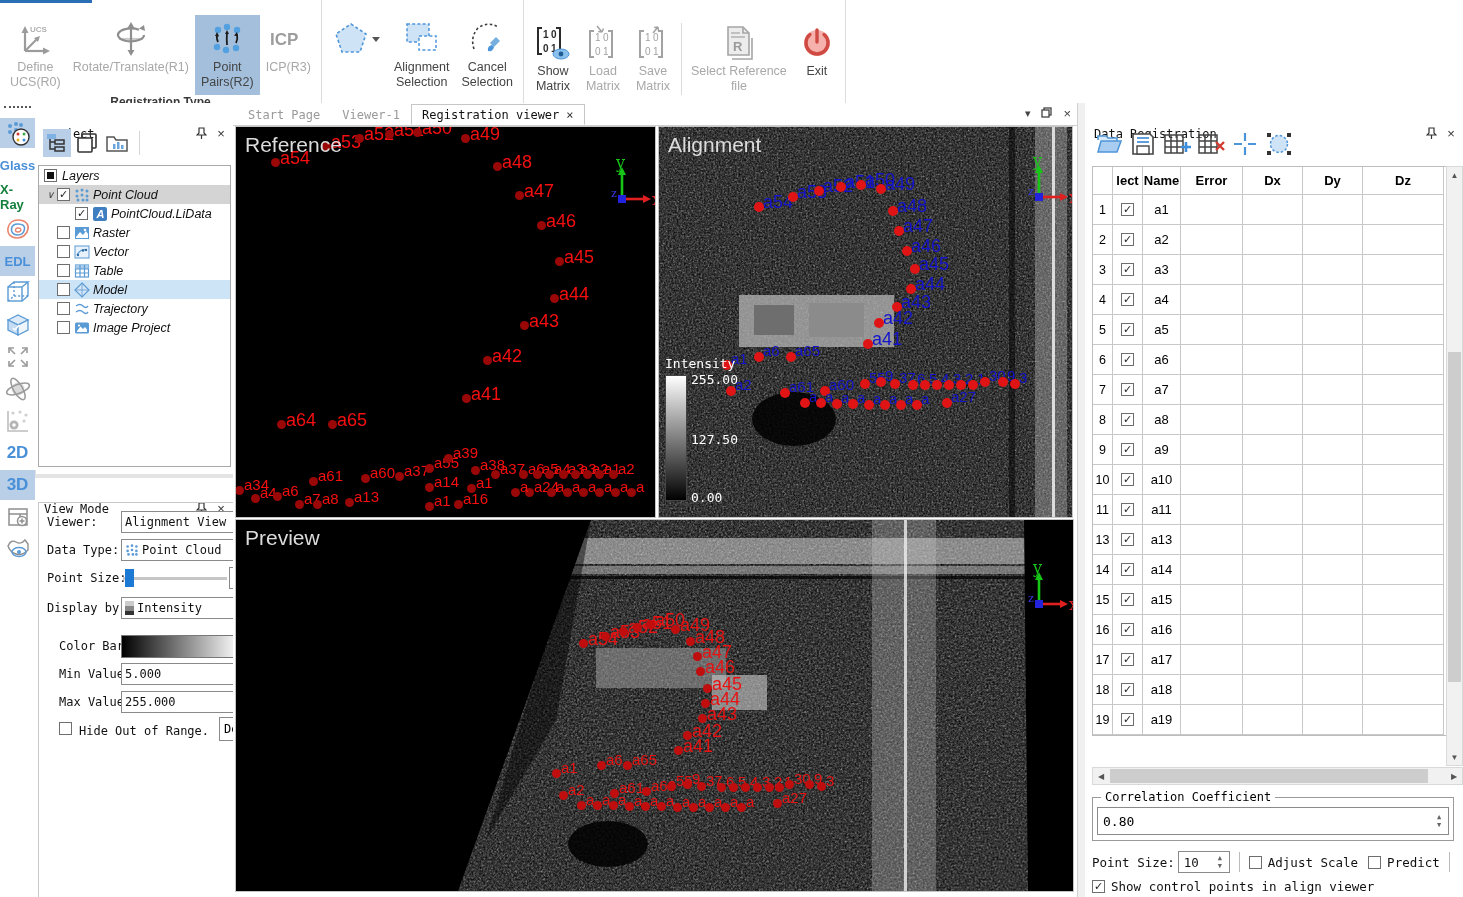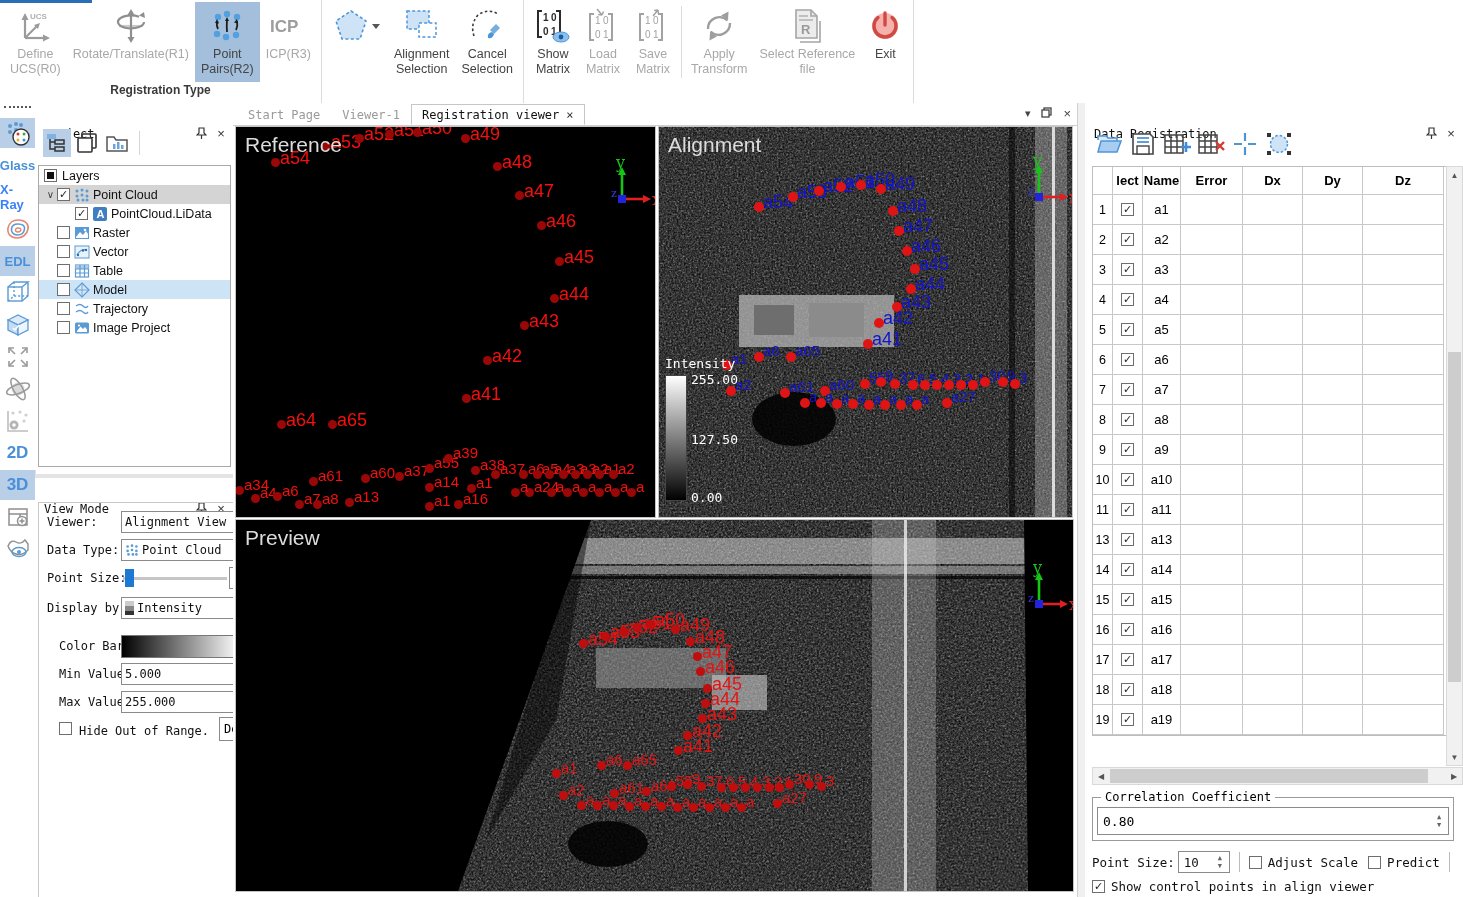--- a/index.html
+++ b/index.html
@@ -4,50 +4,50 @@
 <style>
   html,body{margin:0;padding:0;}
   body{width:1463px;height:897px;position:relative;overflow:hidden;background:#fff;
        font-family:"Liberation Sans",sans-serif;-webkit-font-smoothing:antialiased;}
 
   
   #ribbon{position:absolute;left:0;top:0;width:1463px;height:103px;background:#fff;
           border-bottom:1px solid #d2d2d2;display:flex;align-items:stretch;}
   #ribbon-accent{position:absolute;left:0;top:0;width:92px;height:3px;background:var(--accent);}
   .rgroup{display:flex;flex-direction:column;border-right:1px solid #dcdcdc;}
-  .rgroup-btns{display:flex;flex:1;align-items:flex-start;padding:2px 4px 0 4px;}
+  .rgroup-btns{display:flex;flex:1;align-items:center;padding:15px 4px 0 4px;}
   .rgroup-label{text-align:center;font-size:12px;font-weight:bold;color:#3a3a3a;padding:0 0 4px 0;height:16px;}
   .rbtn{display:flex;flex-direction:column;align-items:center;min-width:48px;padding:5px 6px 2px 6px;height:80px;box-sizing:border-box;}
   .rbtn .ricon{height:38px;display:flex;align-items:center;justify-content:center;}
   .rbtn .rlabel{font-size:12.5px;line-height:15px;text-align:center;margin-top:2px;color:#444;}
   .rbtn.disabled .rlabel{color:#a8a8a8;}
   .rbtn.selected{background:var(--selbg);}
   .rsep{width:1px;background:#dcdcdc;margin:4px 3px;height:72px;}
 
   
   #leftstrip{position:absolute;left:0;top:103px;width:35px;height:794px;background:#fff;border-right:1px solid #e0e0e0;}
   #leftstrip .handle{height:8px;border-top:2px dotted #555;margin:3px 4px 2px 4px;}
   .sideitem{width:35px;height:30px;display:flex;align-items:center;justify-content:center;margin:2px 0;}
   .sideitem.txt{font-weight:bold;font-size:13px;color:#4a90d8;}
-  .sideitem.dis{color:#3b82f6;}
+  .sideitem.dis{color:#15803d;}
   .sideitem.sel{background:#b9cfe8;}
   .sideitem.big{font-size:17px;}
 
   
   .panel-hdr{position:absolute;left:0;top:16px;right:0;height:22px;display:flex;align-items:flex-end;
              font-size:12px;color:#111;padding-left:9px;box-sizing:border-box;}
   .panel-hdr .sp{flex:1;}
   .phbtn{width:16px;height:16px;display:flex;align-items:center;justify-content:center;color:#333;font-size:13px;margin-right:4px;}
   #project{position:absolute;left:35px;top:103px;width:198px;height:367px;background:#fff;}
   #prj-tools{position:absolute;left:8px;top:25px;height:30px;display:flex;align-items:center;}
   .ptool{width:28px;height:28px;display:flex;align-items:center;justify-content:center;margin-right:2px;}
   .ptool.sel{background:#b9cfe8;}
   .ptool-sep{width:1px;height:24px;background:#d5d5d5;margin-left:6px;}
   #prj-treebox{position:absolute;left:3px;top:62px;width:191px;height:300px;border:1px solid #a9a9a9;overflow:hidden;background:#fff;}
-  .trow{height:19px;display:flex;align-items:center;font-size:12.5px;color:#111;padding-left:5px;white-space:nowrap;}
+  .trow{height:19px;display:flex;align-items:center;font-size:12.5px;color:#111;padding-left:5px;white-space:nowrap;font-style:italic;}
   .trow.selrow{background:#d4d4d4;}
   .trow.hovrow{background:#cde4f7;}
   .texp{width:13px;font-size:10px;color:#444;text-align:center;}
   .tind{display:inline-block;}
   .cb{width:13px;height:13px;border:1px solid #6e6e6e;background:#fff;display:inline-flex;align-items:center;justify-content:center;
       font-family:"DejaVu Sans",sans-serif;font-size:11px;color:#222;box-sizing:border-box;flex:none;}
   .cb.on::after{content:"✓";margin-top:-1px;}
   .cb.fill::after{content:"";width:7px;height:7px;background:#111;}
   .ticon{width:16px;height:16px;margin:0 3px 0 4px;flex:none;display:flex;align-items:center;}
 
@@ -318,38 +318,20 @@
               </g>
               <path d="M19 8 l5 -6 m0 0 l0.5 3.8 m-0.5 -3.8 l-3.8 0.5" stroke="#a2a2a2" stroke-width="1.5" fill="none"></path>
             </svg>
           </span>
           <span class="rlabel">
             <div>Save</div>
             <div>Matrix</div>
           </span>
         </div>
         <div class="rsep"></div>
-        <div class="rbtn disabled">
-          <span class="ricon">
-            <svg width="40" height="36" viewBox="0 0 40 36">
-              <g stroke="#9e9e9e" stroke-width="2.4" fill="none">
-                <path d="M9 21 a11.5 11.5 0 0 1 19.5 -8.5"></path>
-                <path d="M31 15 a11.5 11.5 0 0 1 -19.5 8.5"></path>
-              </g>
-              <g fill="#9e9e9e">
-                <path d="M29.5 3.5 l-0.5 8 -7 -4 Z"></path>
-                <path d="M10.5 32.5 l0.5 -8 7 4 Z"></path>
-              </g>
-            </svg>
-          </span>
-          <span class="rlabel">
-            <div>Apply</div>
-            <div>Transform</div>
-          </span>
-        </div>
         <div class="rbtn disabled">
           <span class="ricon">
             <svg width="38" height="36" viewBox="0 0 38 36">
               <path d="M8 2 H23 L29 8 V30 H8 Z" fill="#ececec" stroke="#a5a5a5" stroke-width="1.6"></path>
               <path d="M23 2 V8 H29" fill="none" stroke="#a5a5a5" stroke-width="1.6"></path>
               <g stroke="#b5b5b5" stroke-width="1.6">
                 <path d="M11 8 H20"></path>
                 <path d="M11 12 H25"></path>
               </g>
               <text x="13" y="26" font-size="13" font-weight="bold" fill="#9a9a9a">R</text>

